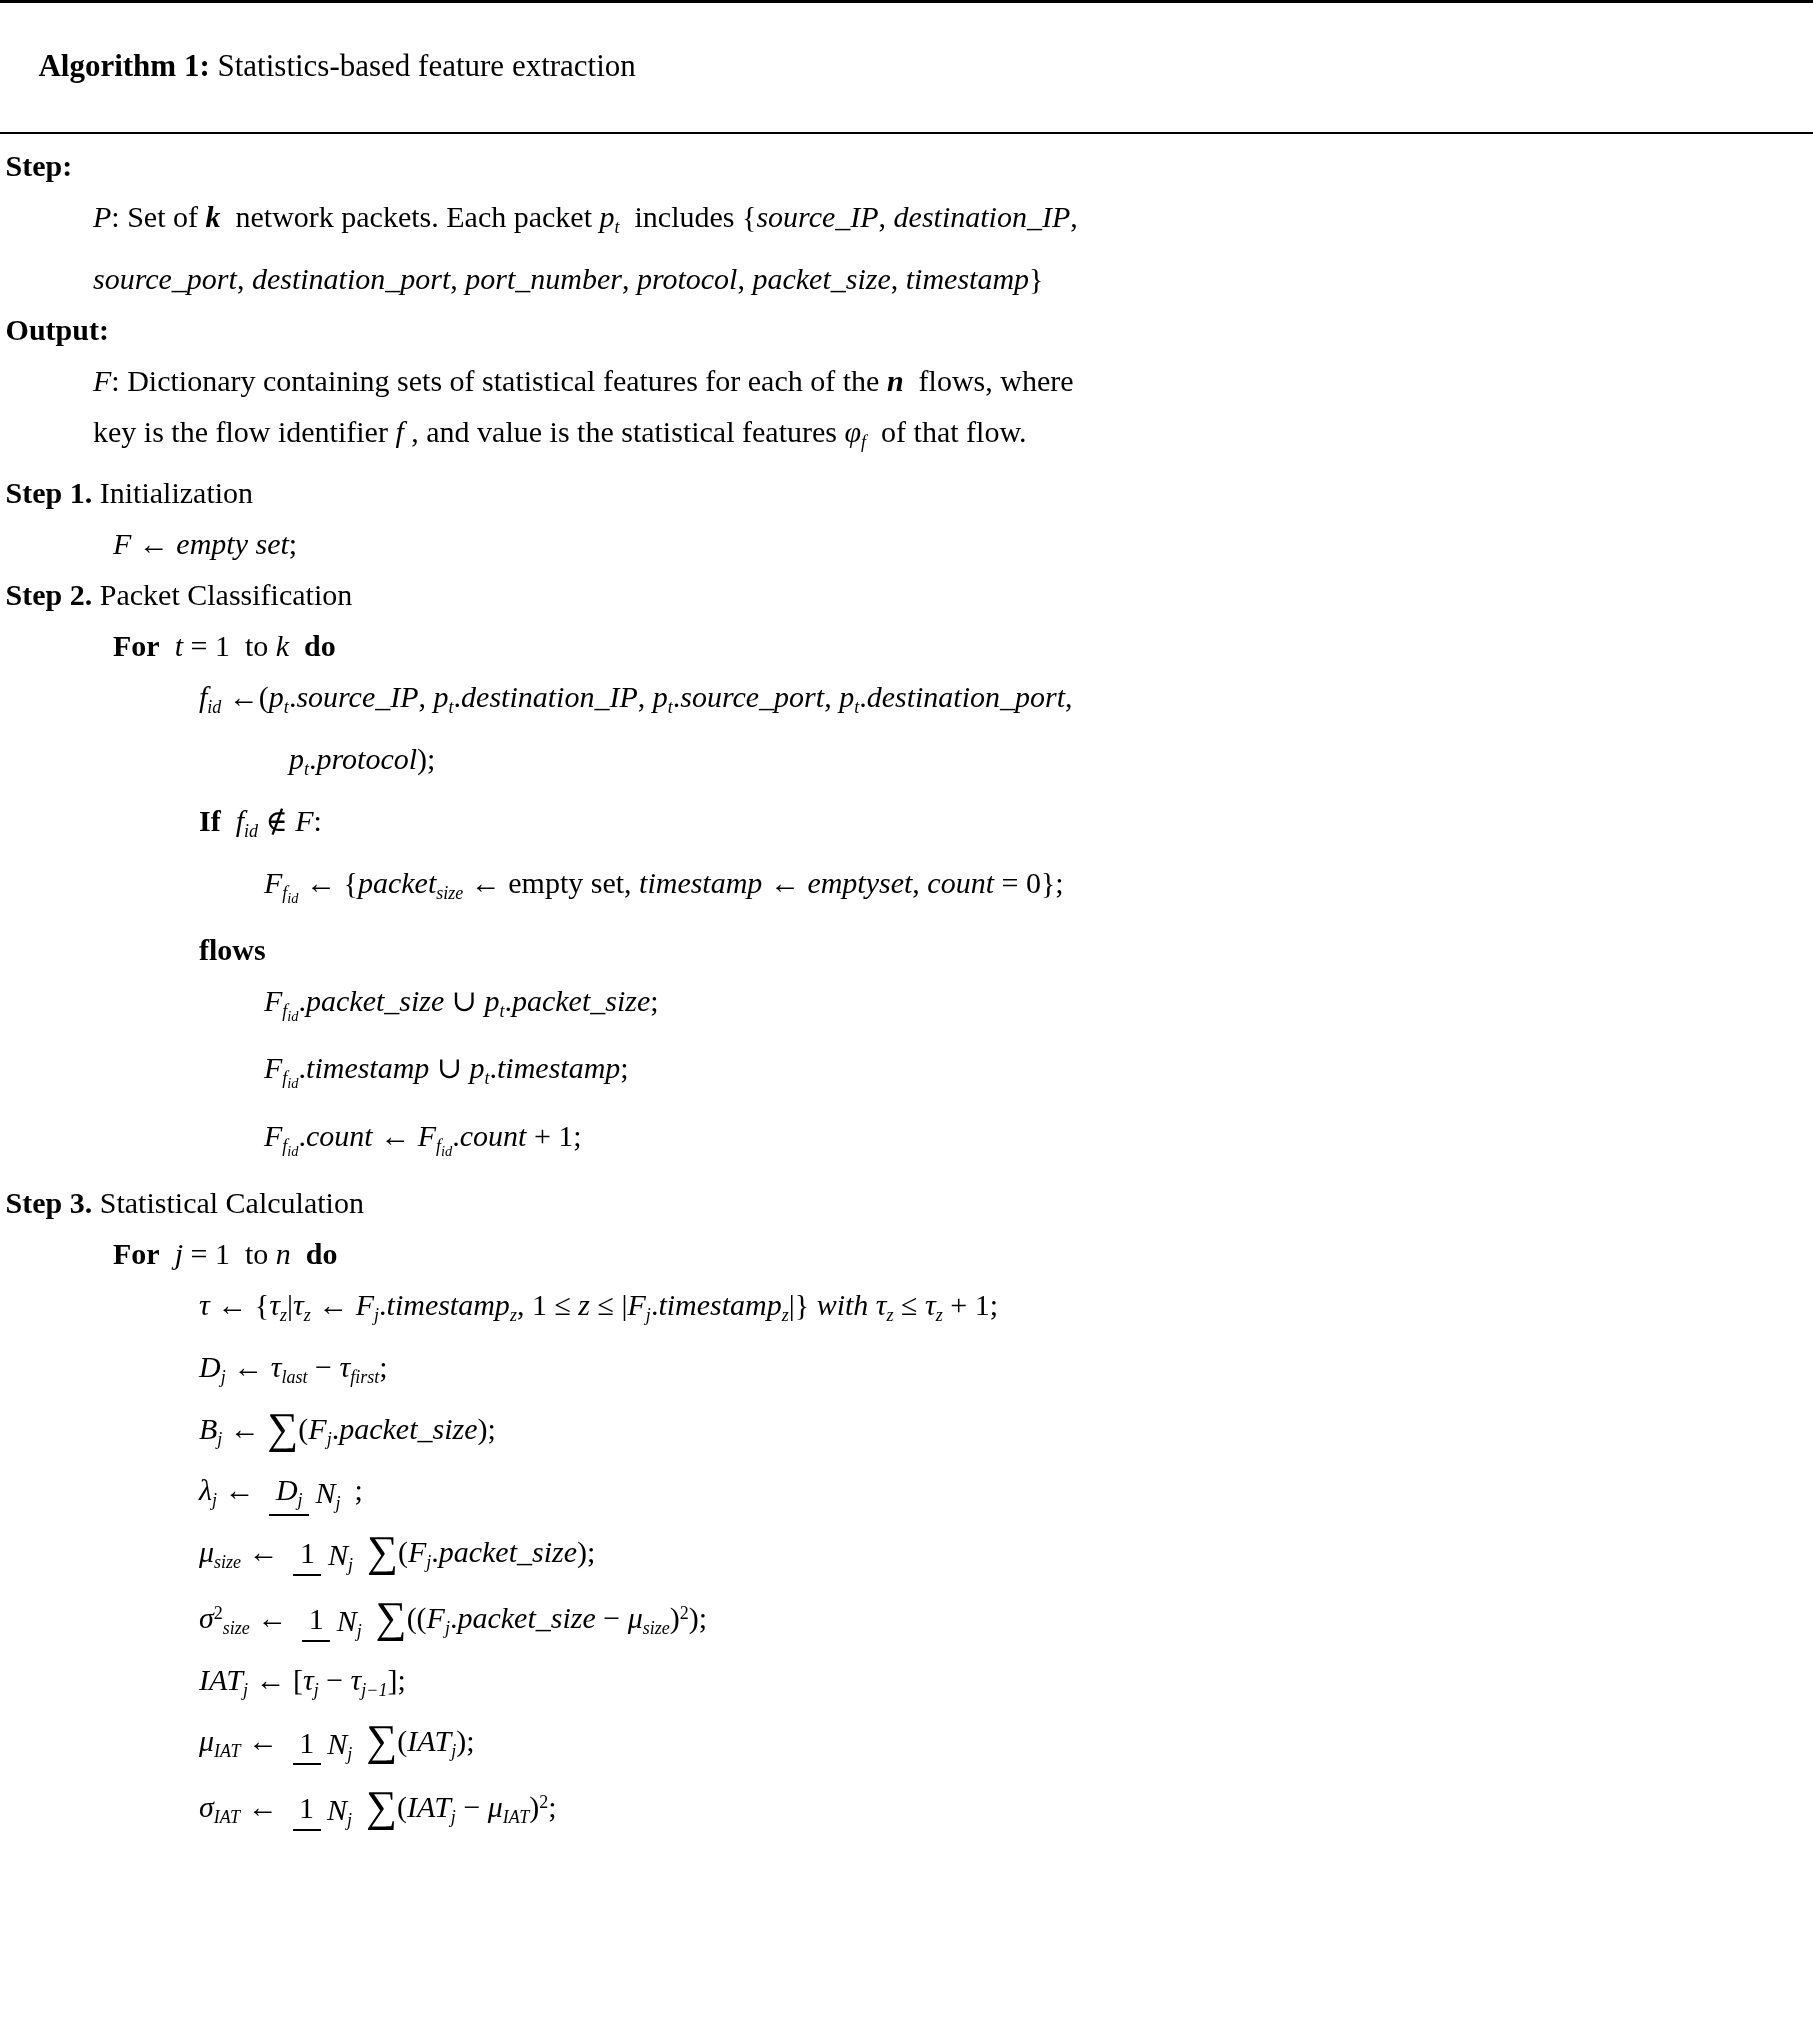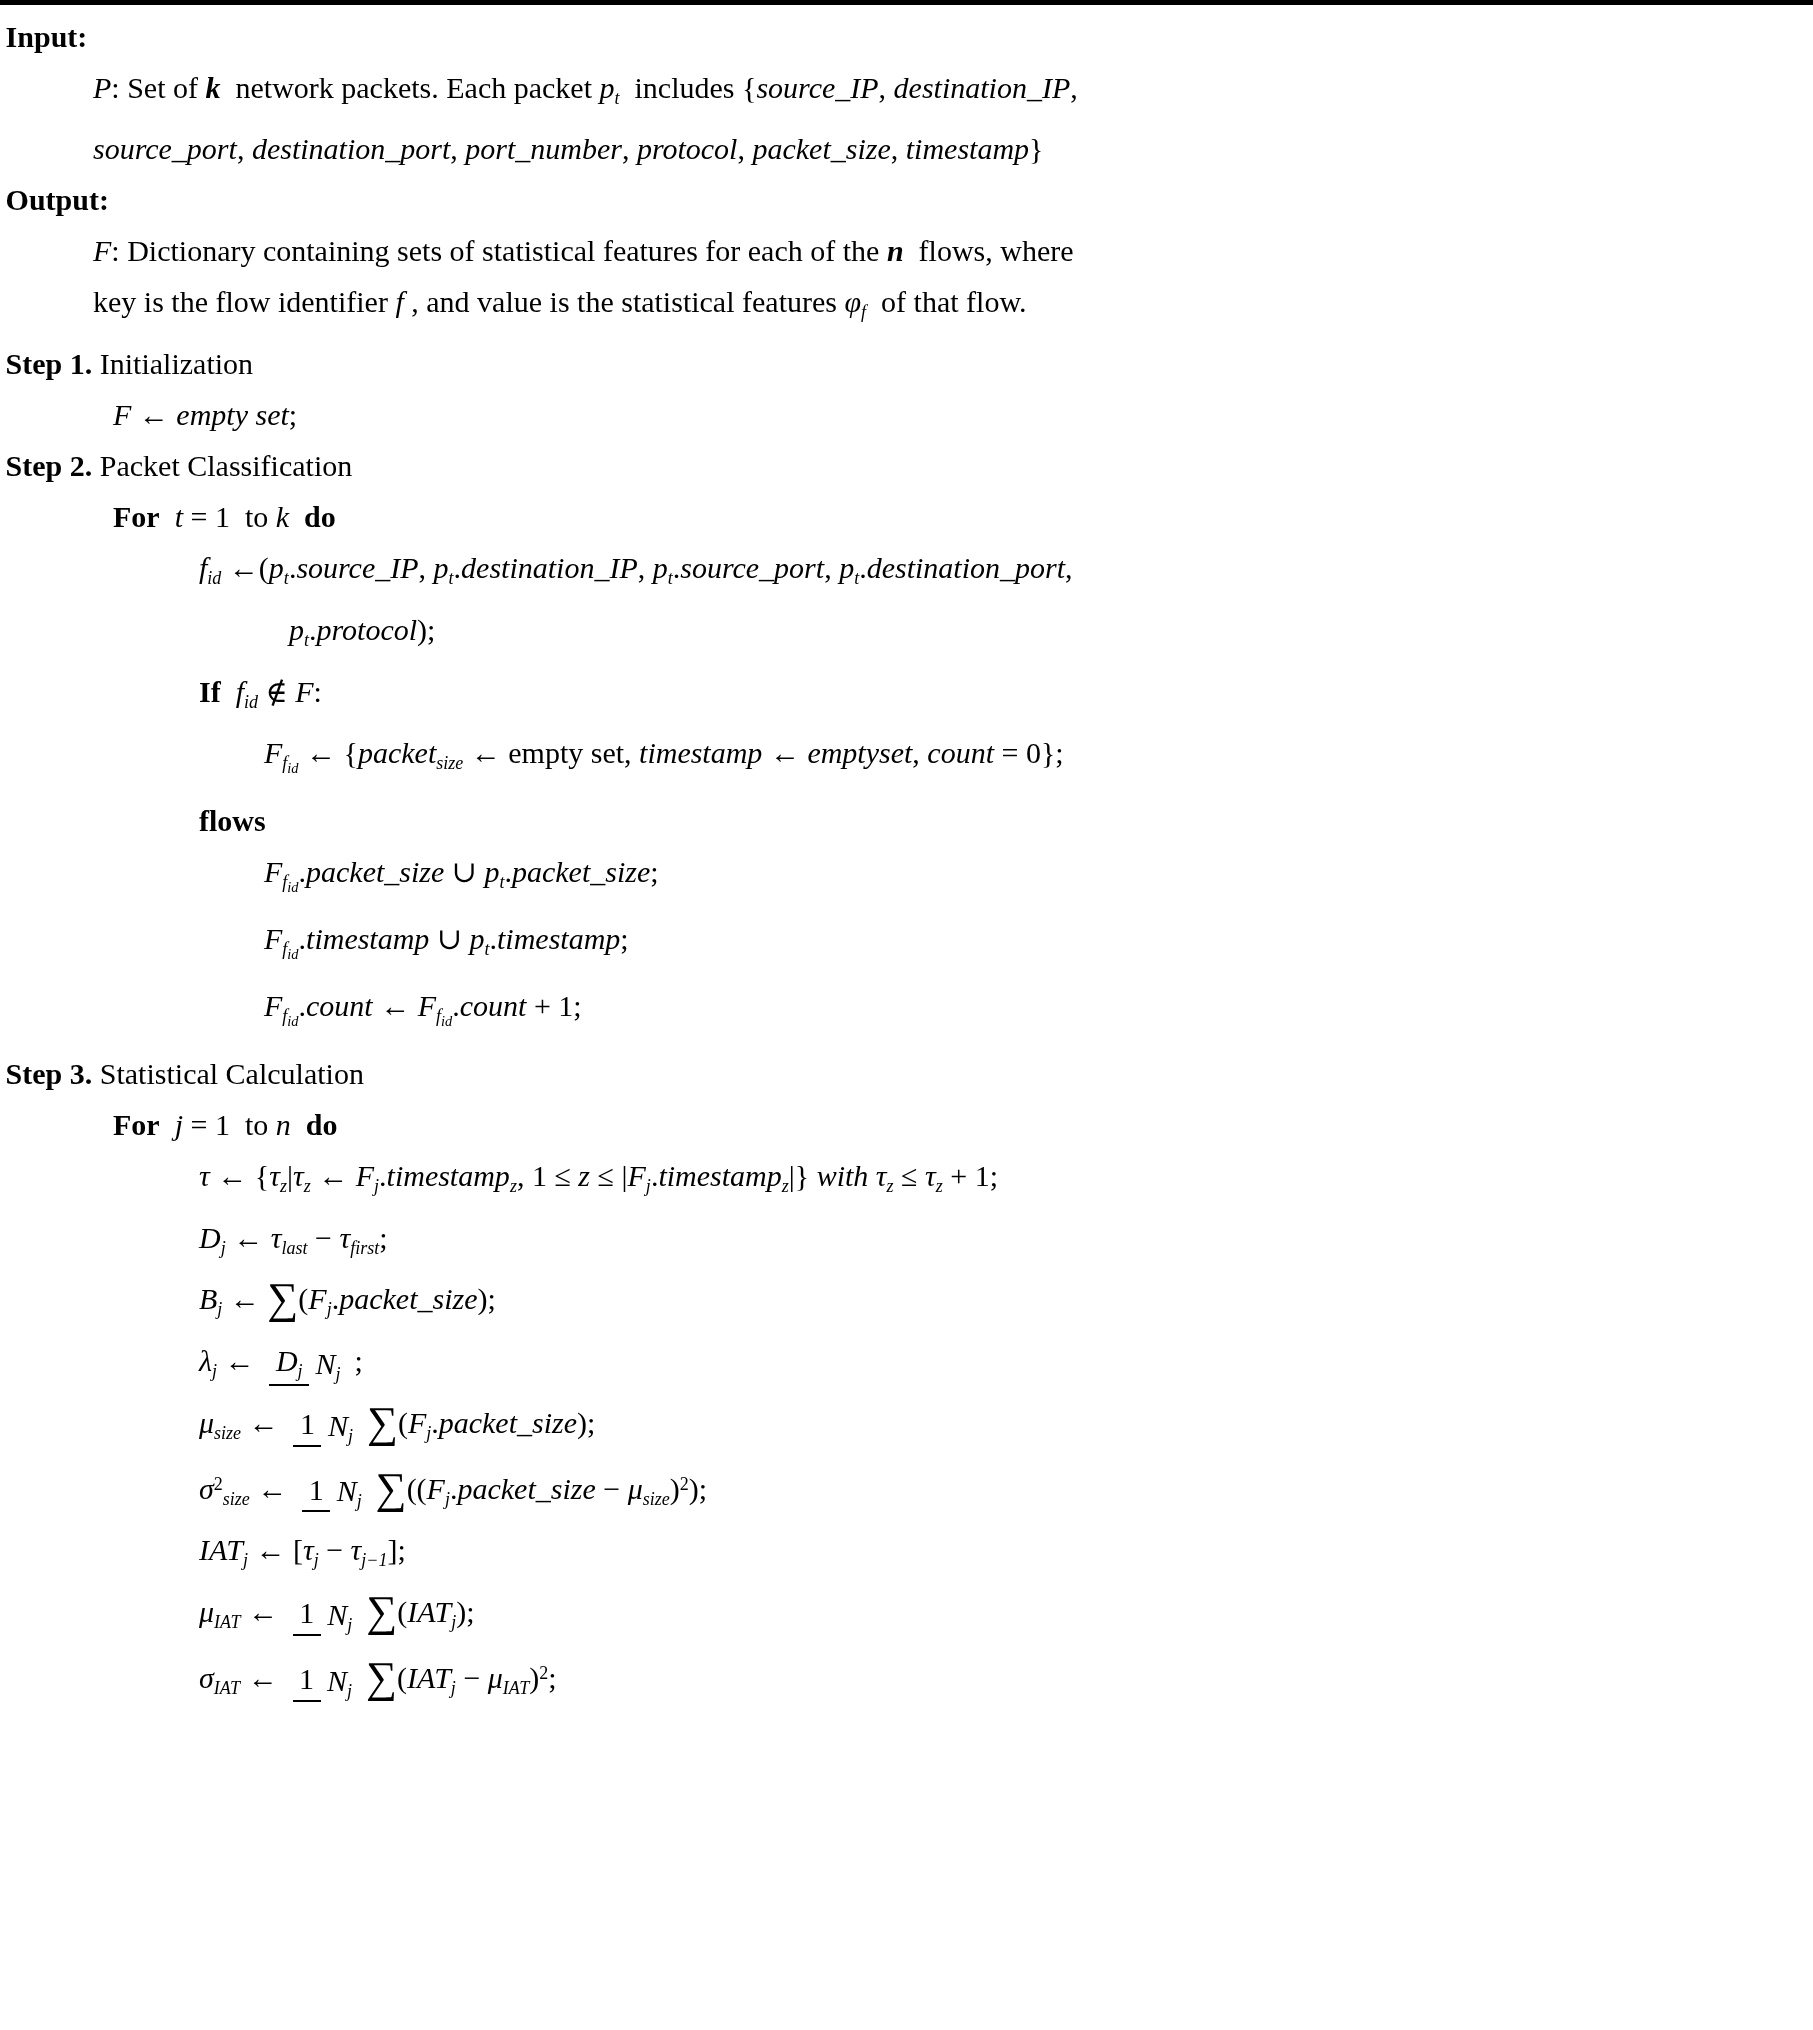--- a/index.html
+++ b/index.html
@@ -52,23 +52,26 @@
     line-height: 1.25;
   }
   .frac .num { display: block; border-bottom: 2.8px solid #000; padding: 0 6.5px 1.9px 6.5px; text-align: center; }
   .frac .den { display: block; padding: 1.9px 6.5px 0 6.5px; text-align: center; }
 </style>
 </head>
 <body>
 
 <div class="page">
   <div class="rule-top"></div>
+  <div class="title">
+    <span class="b">Algorithm 1:</span><span> Statistics-based feature extraction</span>
+  </div>
   <div class="rule-mid"></div>
   <div class="algo-body">
-      <div class="line lvl-0"><span class="tk-b">Input:</span></div>
+      <div class="line lvl-0"><span class="tk-b">Step:</span></div>
       <div class="line lvl-1"><span class="tk-i">P</span><span class="tk-r">: Set of </span><span class="tk-bi">k</span><span class="tk-r">  network packets. Each packet </span><span class="tk-i">p</span><span class="tk-sub">t</span><span class="tk-r">  includes {</span><span class="tk-i">source_IP</span><span class="tk-r">, </span><span class="tk-i">destination_IP</span><span class="tk-r">,</span></div>
       <div class="line lvl-1"><span class="tk-i">source_port</span><span class="tk-r">, </span><span class="tk-i">destination_port</span><span class="tk-r">, </span><span class="tk-i">port_number</span><span class="tk-r">, </span><span class="tk-i">protocol</span><span class="tk-r">, </span><span class="tk-i">packet_size</span><span class="tk-r">, </span><span class="tk-i">timestamp</span><span class="tk-r">}</span></div>
       <div class="line lvl-0"><span class="tk-b">Output:</span></div>
       <div class="line lvl-1"><span class="tk-i">F</span><span class="tk-r">: Dictionary containing sets of statistical features for each of the </span><span class="tk-bi">n</span><span class="tk-r">  flows, where</span></div>
       <div class="line lvl-1"><span class="tk-r">key is the flow identifier </span><span class="tk-i">f</span><span class="tk-r"> , and value is the statistical features </span><span class="tk-i">φ</span><span class="tk-sub">f</span><span class="tk-r">  of that flow.</span></div>
       <div class="line lvl-0"><span class="tk-b">Step 1.</span><span class="tk-r"> Initialization</span></div>
       <div class="line lvl-2"><span class="tk-i">F</span><span class="tk-r"> ← </span><span class="tk-i">empty set</span><span class="tk-r">;</span></div>
       <div class="line lvl-0"><span class="tk-b">Step 2.</span><span class="tk-r"> Packet Classification</span></div>
       <div class="line lvl-2"><span class="tk-b">For</span><span class="tk-r">  </span><span class="tk-i">t</span><span class="tk-r"> = 1  to </span><span class="tk-i">k</span><span class="tk-r">  </span><span class="tk-b">do</span></div>
       <div class="line lvl-3"><span class="tk-i">f</span><span class="tk-sub">id</span><span class="tk-r"> ←(</span><span class="tk-i">p</span><span class="tk-sub">t</span><span class="tk-r">.</span><span class="tk-i">source_IP</span><span class="tk-r">, </span><span class="tk-i">p</span><span class="tk-sub">t</span><span class="tk-r">.</span><span class="tk-i">destination_IP</span><span class="tk-r">, </span><span class="tk-i">p</span><span class="tk-sub">t</span><span class="tk-r">.</span><span class="tk-i">source_port</span><span class="tk-r">, </span><span class="tk-i">p</span><span class="tk-sub">t</span><span class="tk-r">.</span><span class="tk-i">destination_port</span><span class="tk-r">,</span></div>

